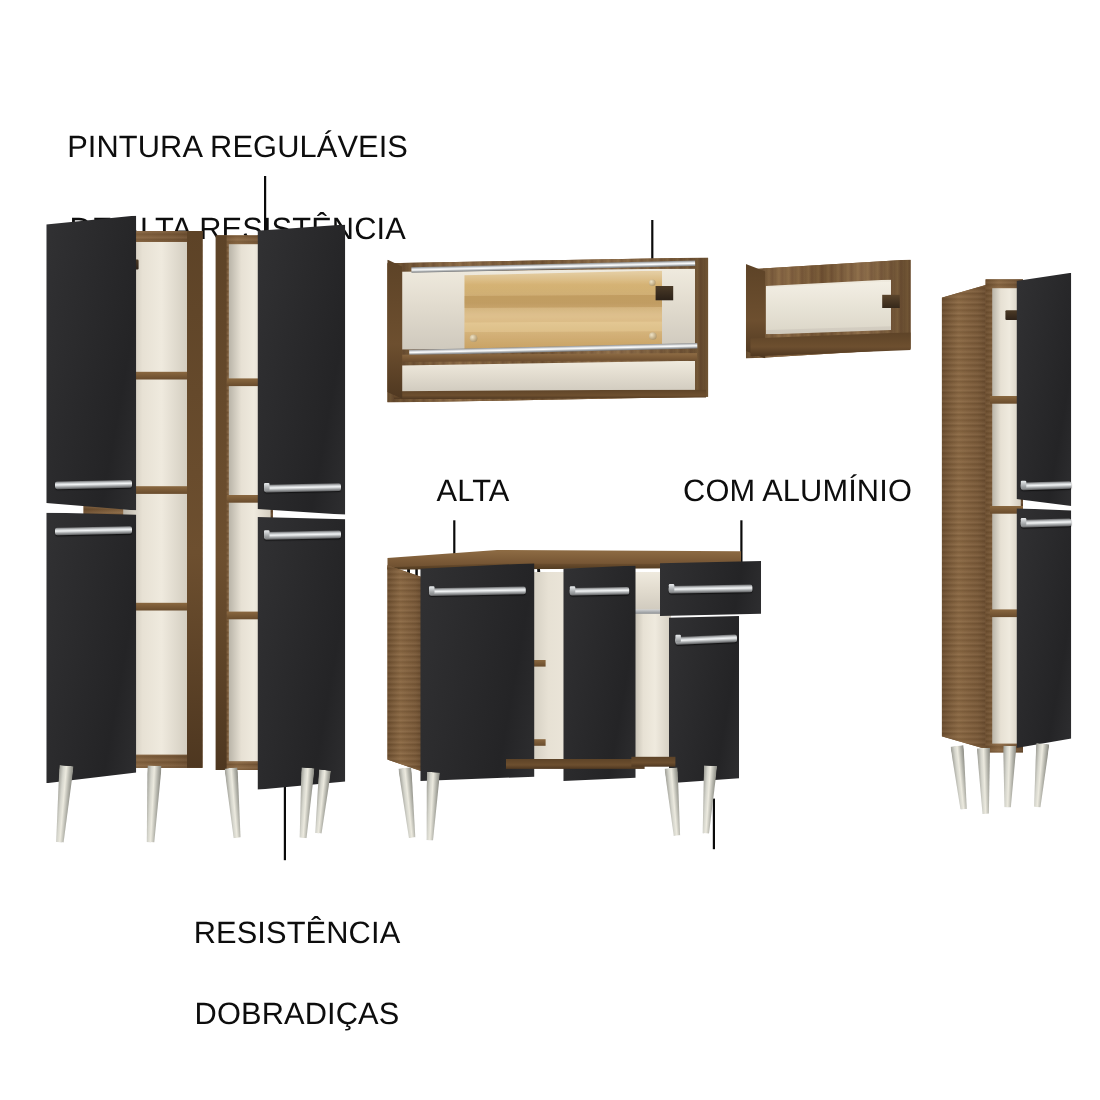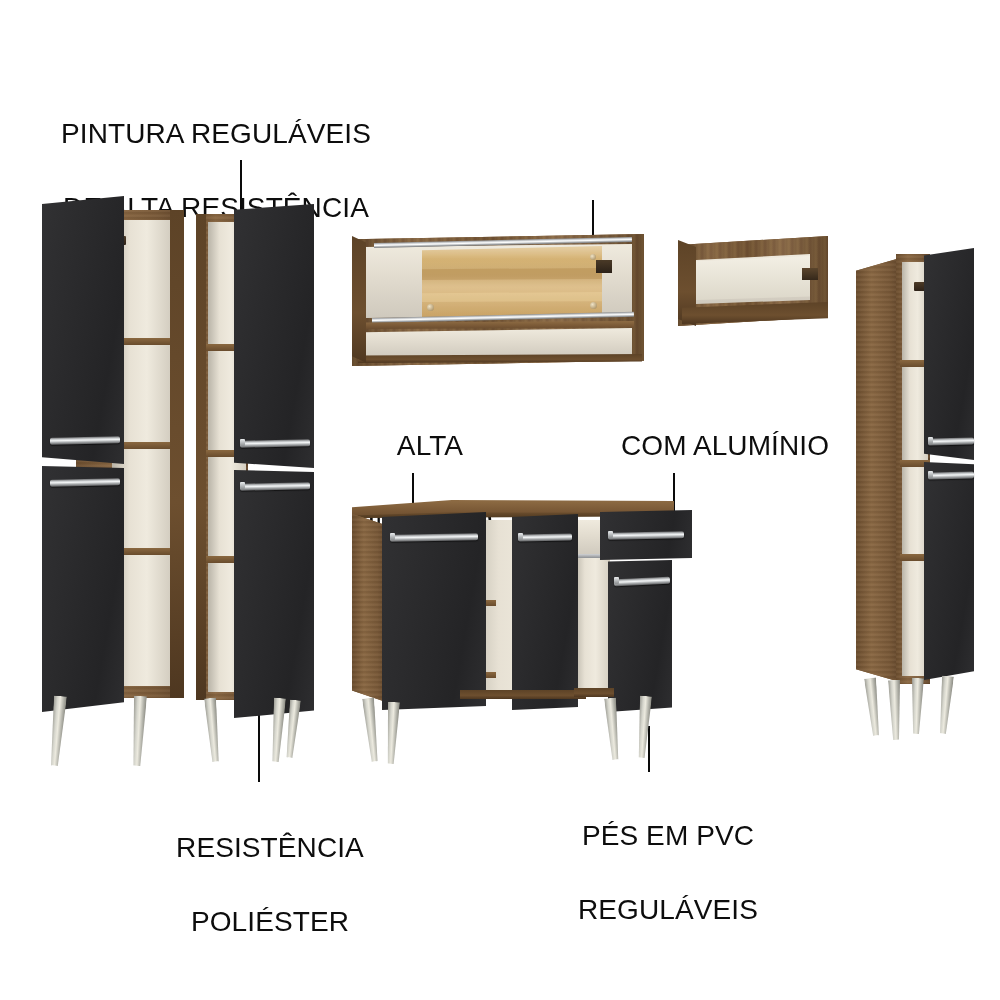--- a/index.html
+++ b/index.html
@@ -94,28 +94,24 @@
   </div>
   <div class="leader" style="left:412px;top:473px;height:38px;"></div>
 
   <div class="label" style="left:570px;top:390px;width:310px;">
     <div>COM ALUMÍNIO</div>
   </div>
   <div class="leader" style="left:673px;top:473px;height:67px;"></div>
 
   <div class="label" style="left:140px;top:792px;width:260px;">
     <div>RESISTÊNCIA</div>
-    <div>POLIÉSTER</div>
+    <div>DOBRADIÇAS</div>
   </div>
   <div class="leader" style="left:258px;top:700px;height:82px;"></div>
 
-  <div class="label" style="left:548px;top:780px;width:240px;">
-    <div>PÉS EM PVC</div>
-    <div>REGULÁVEIS</div>
-  </div>
   <div class="leader" style="left:648px;top:726px;height:46px;"></div>
 
   <div class="piece" style="left:36px;top:196px;width:150px;height:540px;">
 
     <div class="piece wood-v" style="left:40px;top:14px;width:108px;height:488px;"></div>
 
     <div class="piece interior-shade" style="left:76px;top:24px;width:58px;height:466px;"></div>
 
     <div class="piece shelf" style="left:76px;top:142px;width:60px;height:7px;"></div>
     <div class="piece shelf" style="left:76px;top:246px;width:60px;height:7px;"></div>

